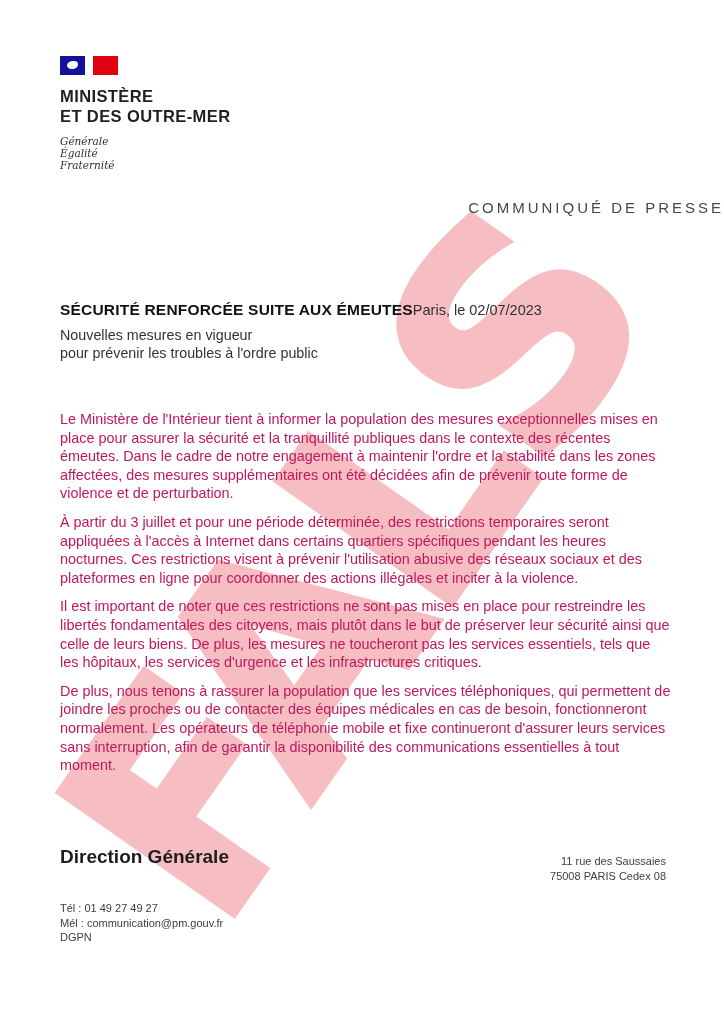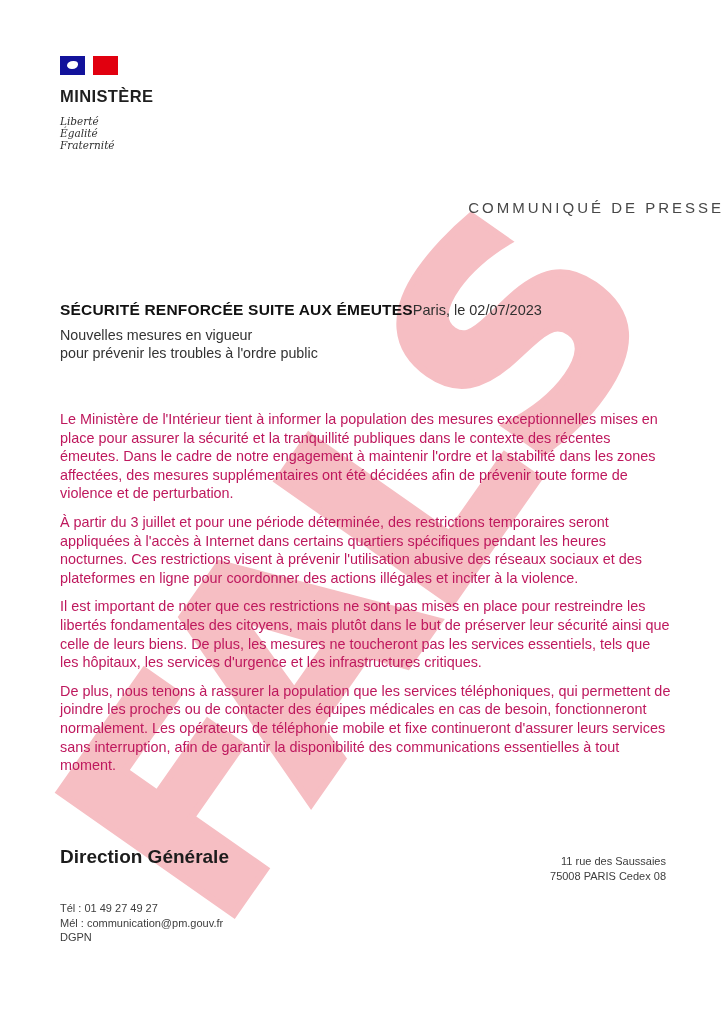--- a/index.html
+++ b/index.html
@@ -103,23 +103,24 @@
 
   <div class="content">
 
     <div class="logo-block">
       <div class="flag">
         <div class="flag-blue"></div>
         <div class="flag-red"></div>
       </div>
       <div class="ministry">
         <div>MINISTÈRE</div>
+        <div>ET DES OUTRE-MER</div>
       </div>
       <div class="motto">
-        <div>Liberté</div>
+        <div>Générale</div>
         <div>Égalité</div>
         <div>Fraternité</div>
       </div>
     </div>
 
     <div class="press-label">COMMUNIQUÉ DE PRESSE</div>
 
     <div class="headline-row">
       <div class="headline-title">SÉCURITÉ RENFORCÉE SUITE AUX ÉMEUTES</div>
       <div class="dateline">Paris, le 02/07/2023</div>

